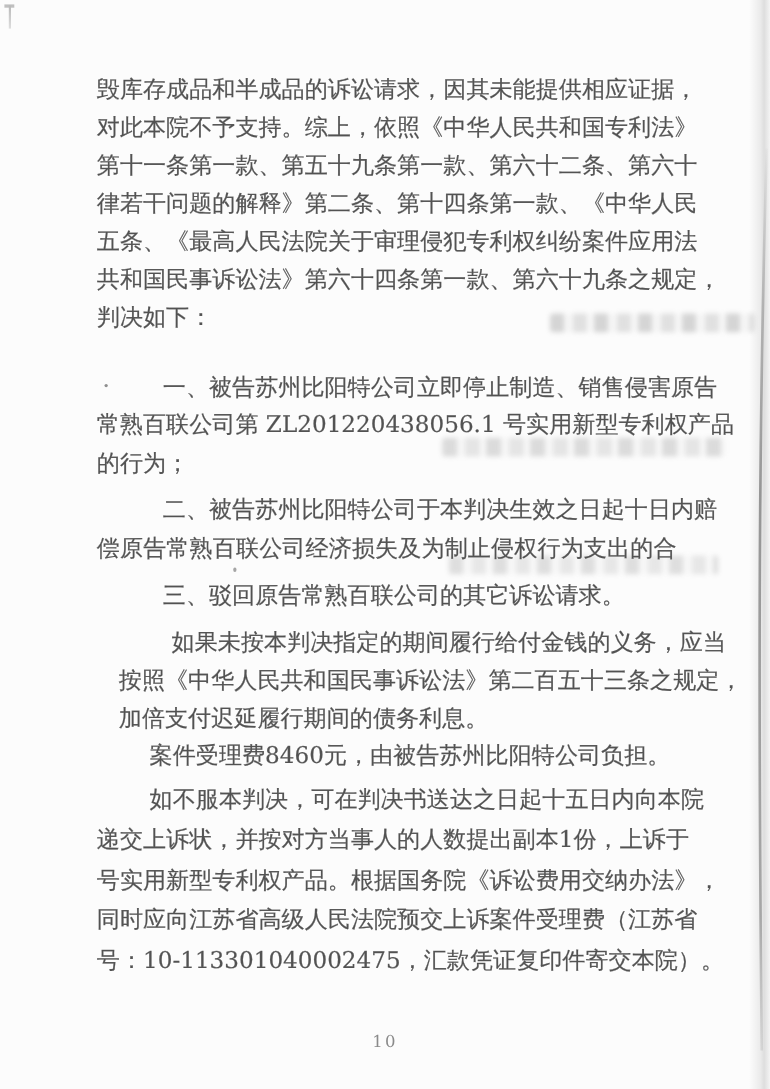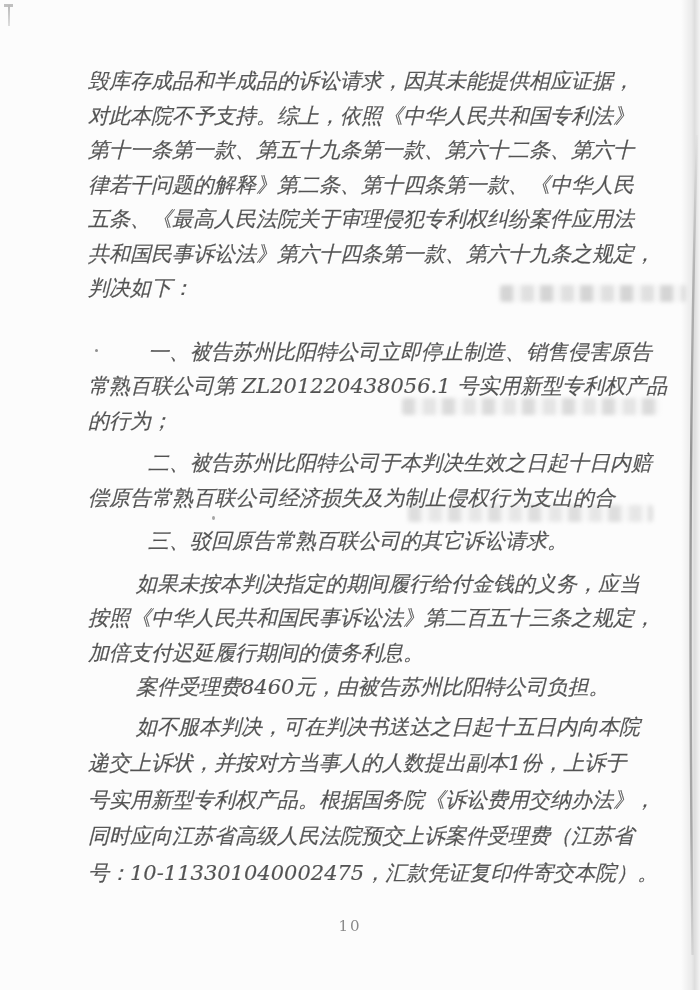--- a/index.html
+++ b/index.html
@@ -64,37 +64,36 @@
     width: 527px;
     color: #525252;
     font-size: 21px;
     line-height: 34.5px;
     -webkit-text-stroke: 0.2px #6a6a6a;
   }
   .para { margin: 0; }
   .p1 { margin-top: 29px; }
   .p2 { margin-top: 8px; }
   .p3 { margin-top: 9px; }
-  .p4 { margin-top: 8px; }
+  .p4 { margin-top: 8px; margin-left: 20px; }
   .p5 { margin-top: 0px; }
   .p6 { margin-top: 4px; line-height: 36.5px; }
   .line {
     text-align: justify;
     text-align-last: justify;
     text-justify: inter-character;
     white-space: nowrap;
-    font-style: italic;
   }
   .line.short { text-align-last: left; }
   .ind-item { padding-left: 60px; }
   .ind-para { padding-left: 48px; }
 
   .page-number {
     position: absolute;
-    left: 0; top: 917px;
+    left: 0; top: 938px;
     width: 700px;
     text-align: center;
     font-size: 15px;
     letter-spacing: 2px;
     color: #8a8a8a;
   }
 </style>
 </head>
 <body>
 

